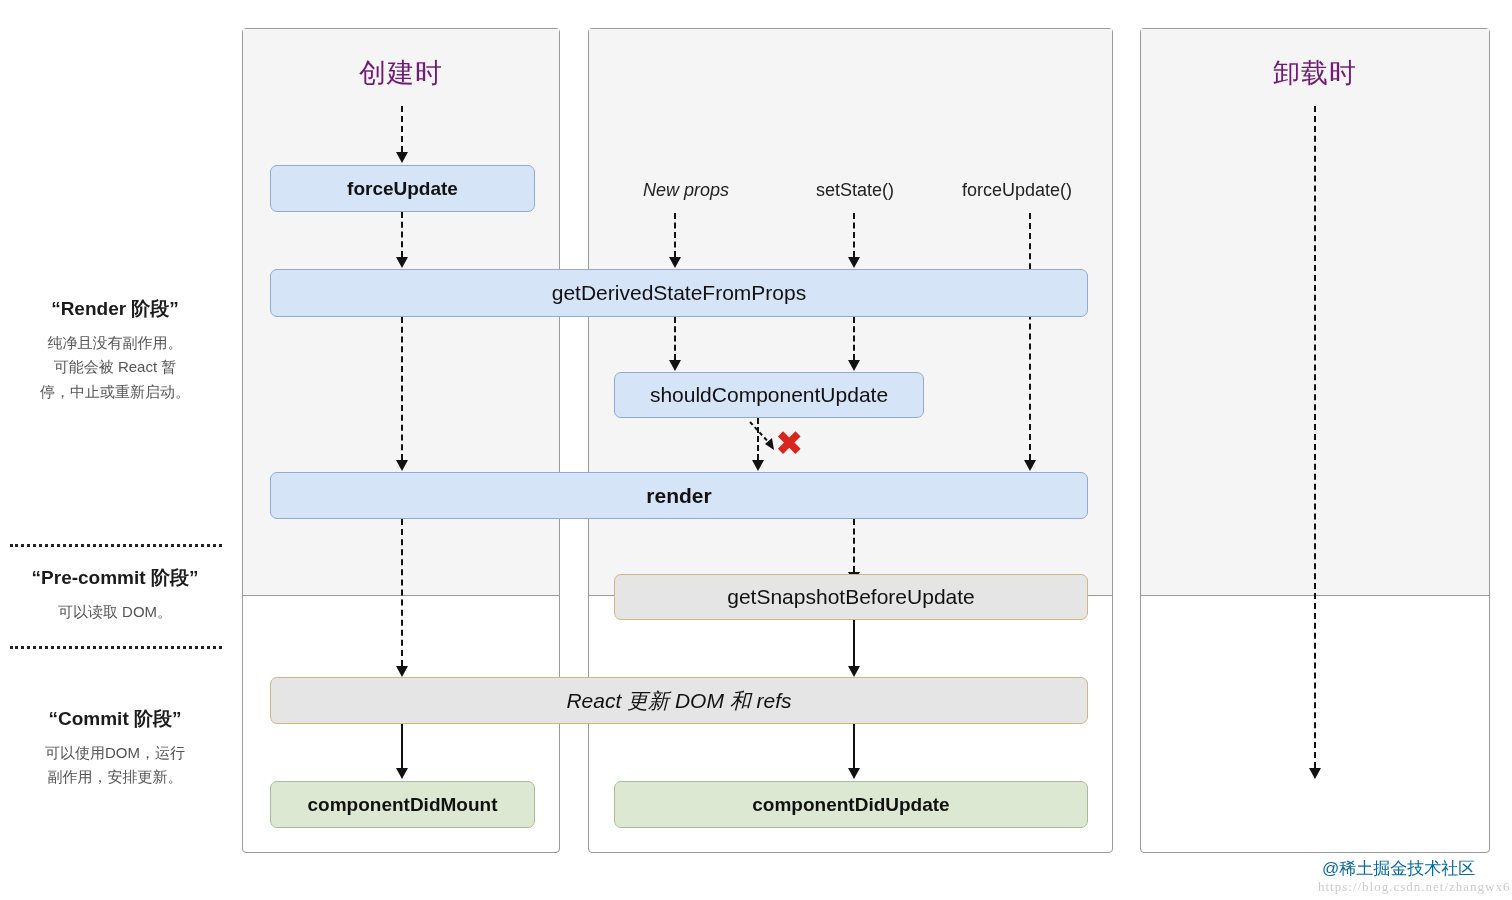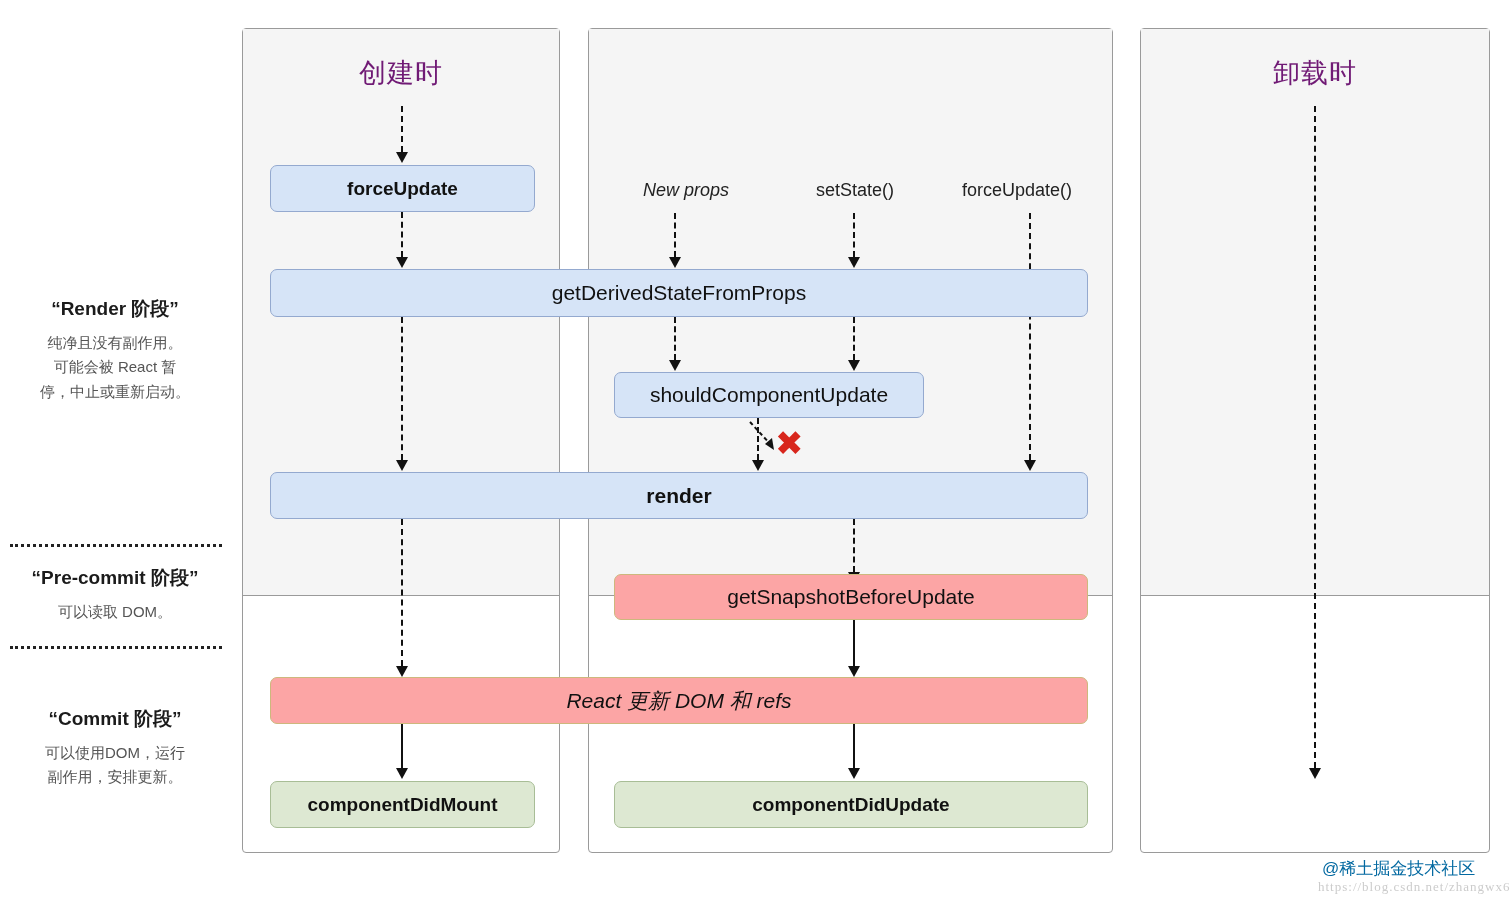--- a/index.html
+++ b/index.html
@@ -52,21 +52,21 @@
     border-radius: 7px;
     display: flex;
     align-items: center;
     justify-content: center;
     font-size: 19px;
     color: #111111;
     text-align: center;
     white-space: nowrap;
   }
   .lc-box.blue   { background: #d6e4f7; border: 1px solid #94a9cf; }
-  .lc-box.yellow { background: #fca5a5; border: 1px solid #cdb87d; }
+  .lc-box.yellow { background: #e5e5e5; border: 1px solid #cdb87d; }
   .lc-box.green  { background: #dde8d2; border: 1px solid #a8bd96; }
   .lc-box.bold   { font-weight: bold; }
   .lc-box.italic { font-style: italic; }
 
   
   .trigger-label {
     position: absolute;
     font-size: 18px;
     color: #222222;
     text-align: center;

